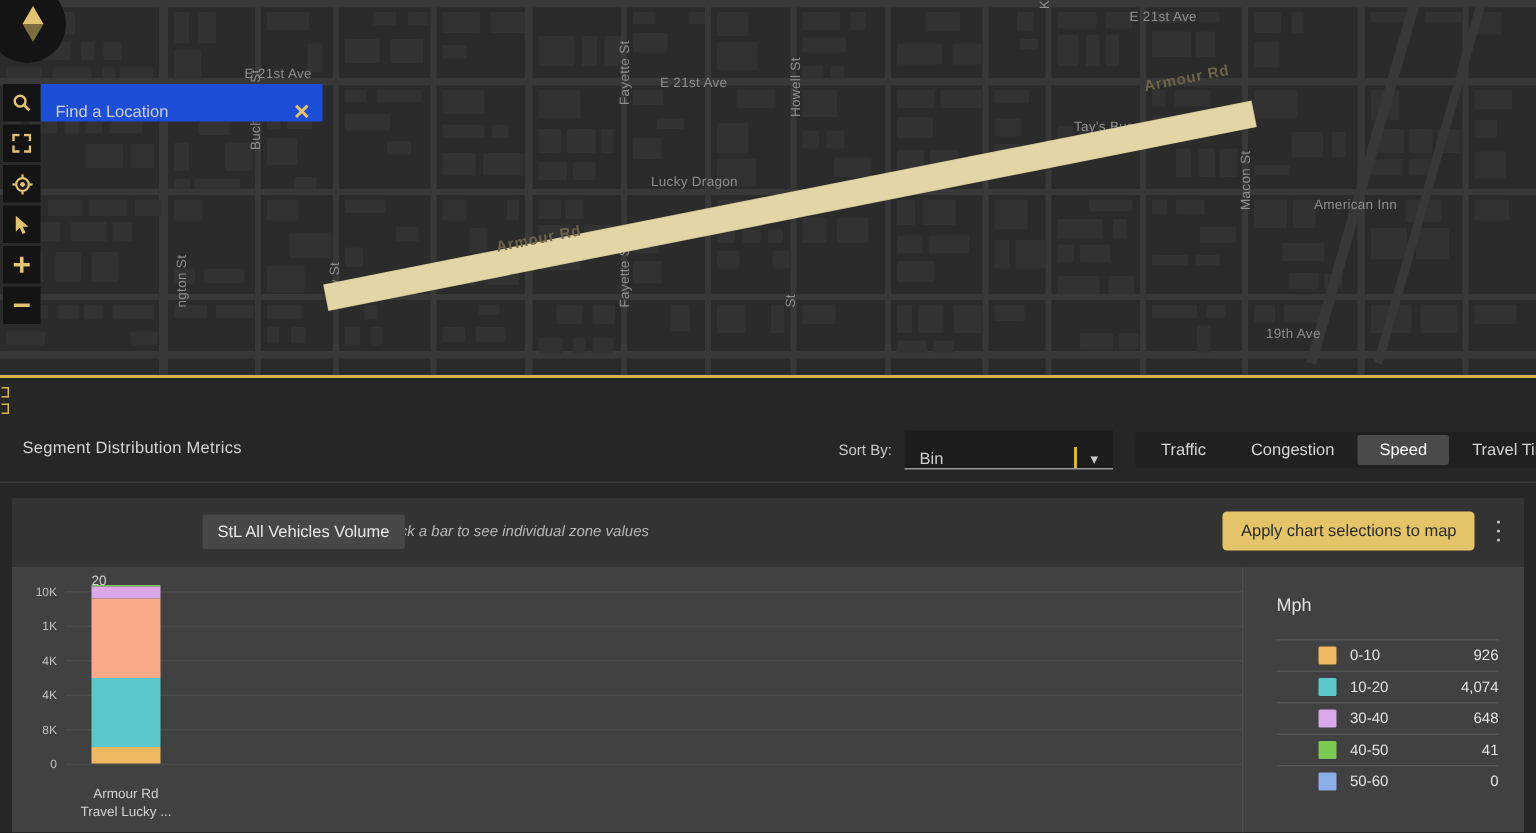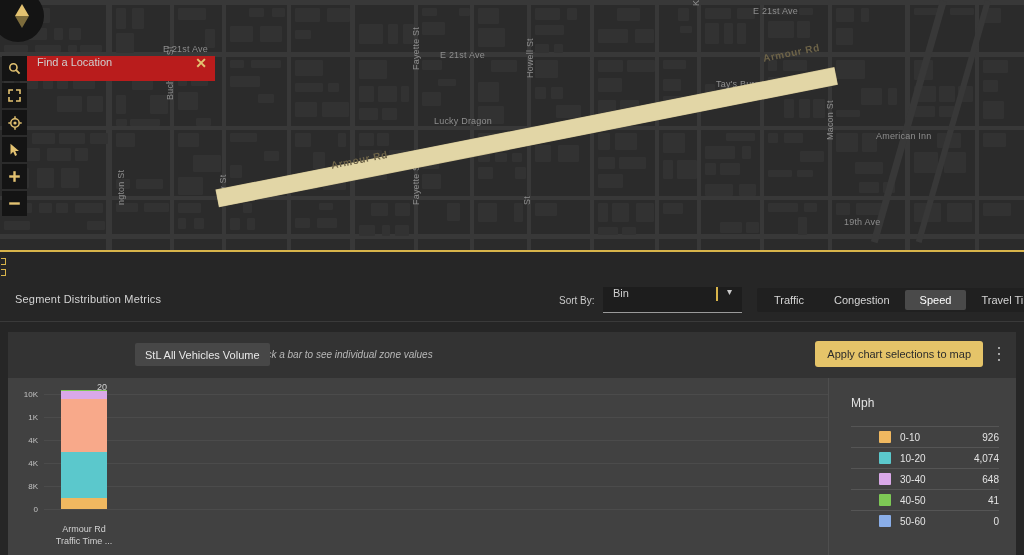--- a/index.html
+++ b/index.html
@@ -64,21 +64,21 @@
   .ctrl-col { position: absolute; left: 2px; top: 56px; width: 25px; }
   .ctrl-btn {
     width: 25px; height: 25px; background: #141414;
     display: flex; align-items: center; justify-content: center;
     margin-bottom: 2px; cursor: pointer;
   }
   .ctrl-btn svg { display: block; }
 
   .searchbar {
     position: absolute; left: 27px; top: 56px; width: 188px; height: 25px;
-    background: #b91c1c; display: flex; align-items: flex-start;
+    background: #1d4ed8; display: flex; align-items: flex-end;
     padding: 0 8px 0 10px; cursor: text;
   }
   .searchbar .sb-text {
     flex: 1; color: #cfcfcf; font-size: 11px;
   }
   .searchbar .sb-x {
     color: #e3c271; font-size: 14px; line-height: 1; cursor: pointer;
     font-weight: bold;
   }
 
@@ -99,21 +99,21 @@
   .mh-title {
     position: absolute; left: 15px; top: 293px; color: #d4d4d4;
     font-size: 11px; letter-spacing: .2px;
   }
   .sort-label {
     position: absolute; left: 559px; top: 295px; color: #c9c9c9; font-size: 10px;
   }
   .sort-select {
     position: absolute; left: 603px; top: 287px; width: 139px; height: 26px;
     background: #1d1d1d; border-bottom: 1px solid #9a9a9a;
-    display: flex; align-items: flex-start; cursor: pointer;
+    display: flex; align-items: flex-end; cursor: pointer;
   }
   .sort-select .sel-val {
     flex: 1; color: #cfcfcf; font-size: 11px; padding-left: 10px;
   }
   .sort-select .sel-bar {
     width: 2px; height: 14px; background: #d8b44a; margin-right: 9px;
   }
   .sort-select .sel-chev {
     margin-right: 10px; color: #c9c9c9; font-size: 10px; line-height: 1;
   }
@@ -180,21 +180,21 @@
   .ytick {
     position: absolute; left: 0; width: 30px; text-align: right;
     color: #c2c2c2; font-size: 8px; transform: translateY(-4px);
   }
   .bar-col {
     position: absolute; left: 53px; bottom: 46px; width: 46px;
   }
   .bar-seg { width: 100%; display: block; }
   .bar-total {
     position: absolute; left: 53px; width: 46px; top: 4px;
-    text-align: right; color: #d2d2d2; font-size: 9px;
+    text-align: left; color: #d2d2d2; font-size: 9px;
   }
   .bar-xlabel {
     position: absolute; left: 28px; bottom: 8px; width: 96px;
     text-align: center; color: #d2d2d2; font-size: 9px; line-height: 12px;
   }
 
   
   .legend-title {
     position: absolute; left: 22px; top: 18px; color: #e2e2e2; font-size: 12px;
   }
@@ -612,21 +612,21 @@
         <div class="bar-total">20</div>
         <div class="bar-col" id="bar-col" style="bottom: 46px;">
             <span class="bar-seg" title="40-50" style="height:1.50px;background:#7dc855;"></span>
             <span class="bar-seg" title="30-40" style="height:7.45px;background:#d9a8e8;"></span>
             <span class="bar-seg" title="20-30" style="height:52.89px;background:#f8a98a;"></span>
             <span class="bar-seg" title="10-20" style="height:46.85px;background:#5bc8cc;"></span>
             <span class="bar-seg" title="0-10" style="height:10.65px;background:#f0b860;"></span>
           </div>
         <div class="bar-xlabel">
           <div>Armour Rd</div>
-          <div>Traffic Time ...</div>
+          <div>Travel Lucky ...</div>
         </div>
       </div>
 
       <div class="legend-wrap">
         <div class="legend-title">Mph</div>
         <div class="legend-rows" id="legend-rows">
             <div class="legend-row">
               <span class="lg-swatch" style="background:#f0b860;"></span>
               <span class="lg-label">0-10</span>
               <span class="lg-value">926</span>

